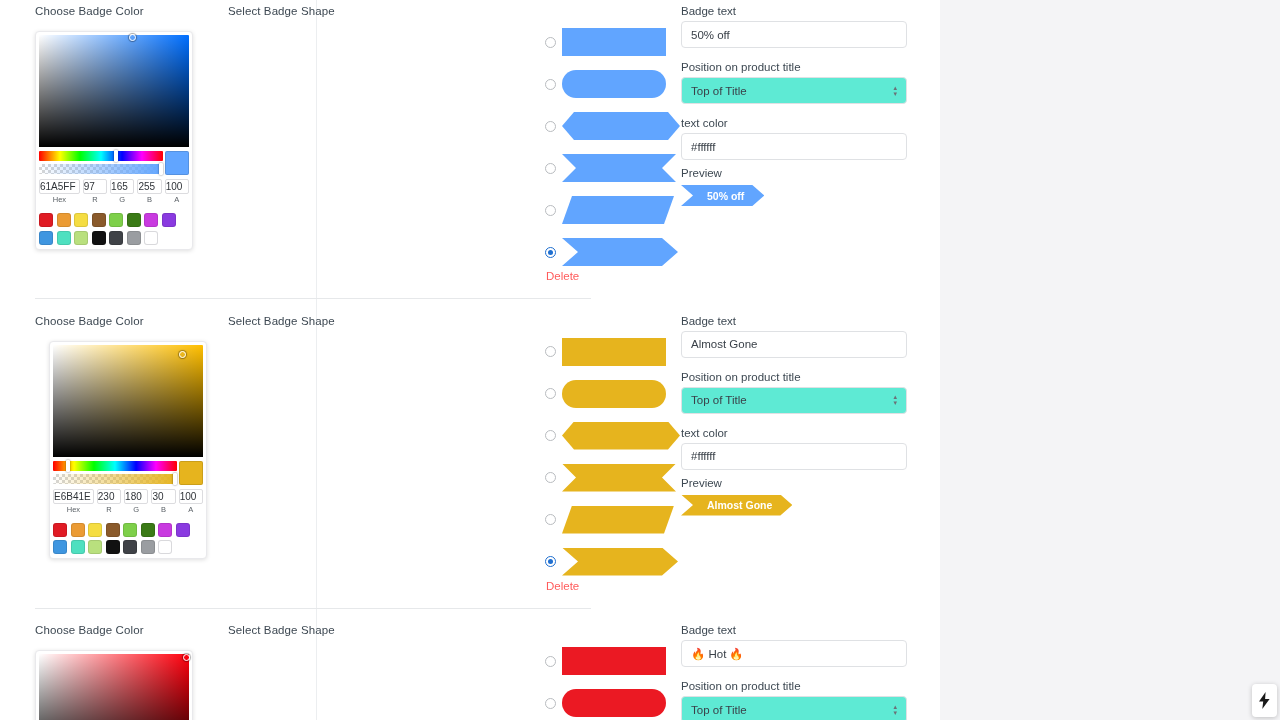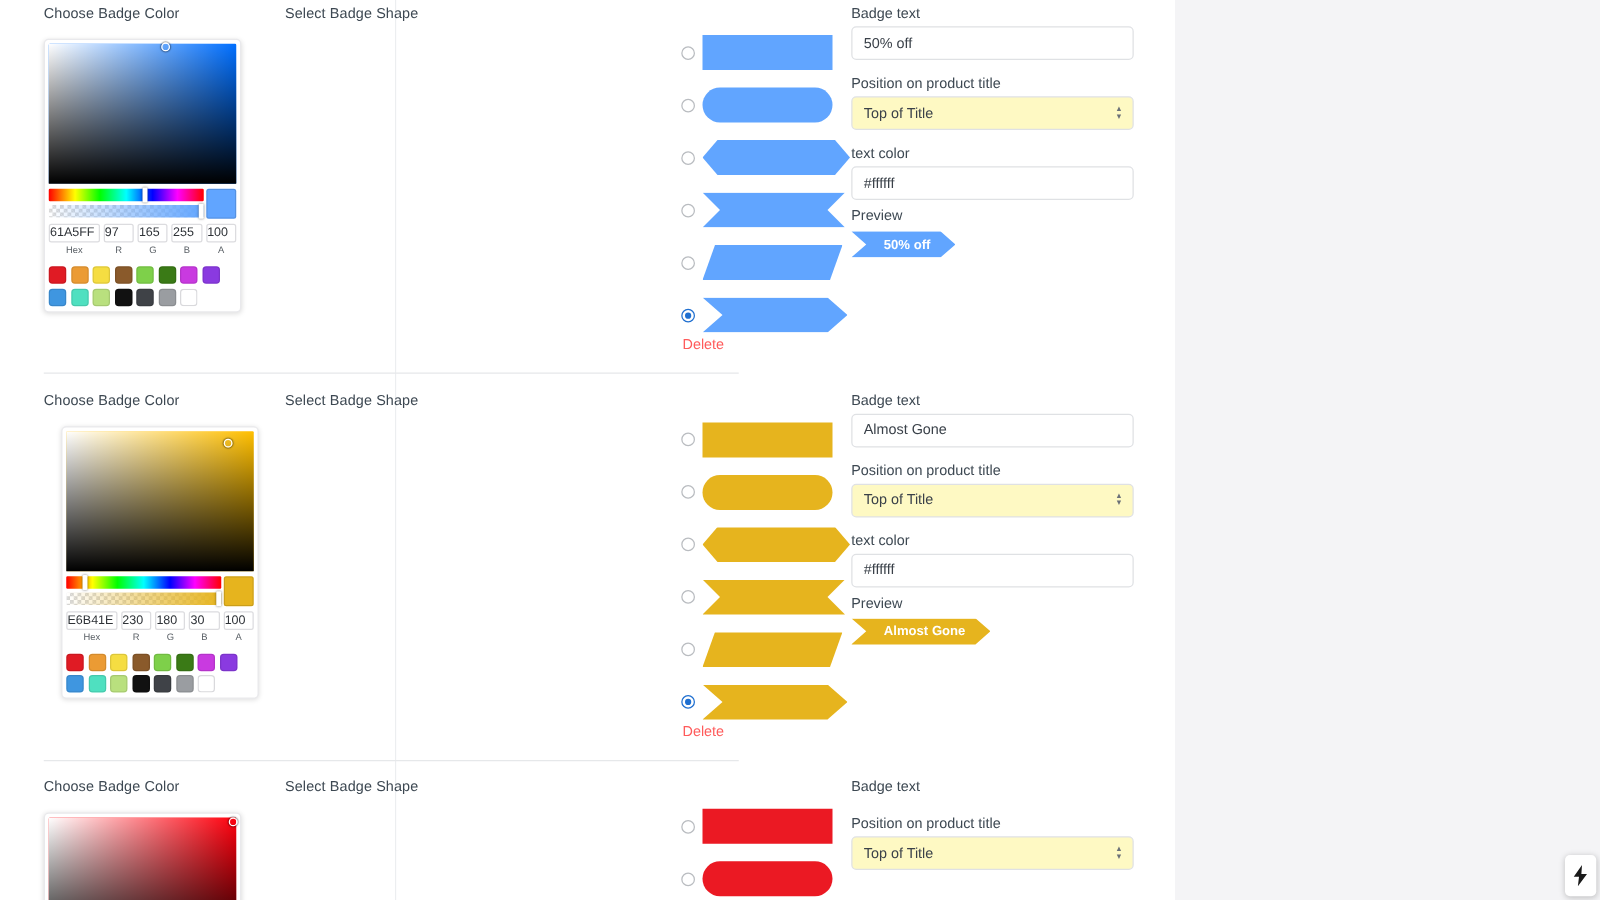--- a/index.html
+++ b/index.html
@@ -135,21 +135,21 @@
   .f-input {
     width: 226px; height: 27px;
     border: 1px solid #dfe1e4; border-radius: 4px;
     background: #fff; padding: 0 9px;
     font-size: 11.5px; color: #3a4149;
     font-family: "Liberation Sans", sans-serif;
     outline: none;
   }
   .f-select {
     position: relative; width: 226px; height: 27px;
-    border: 1px solid #dfe1e4; border-radius: 4px; background: #fef9c3;
+    border: 1px solid #dfe1e4; border-radius: 4px; background: #5eead4;
     display: flex; align-items: center; padding: 0 9px;
     font-size: 11.5px; color: #3a4149; cursor: pointer;
   }
   .f-select .chev {
     position: absolute; right: 9px; top: 0; height: 100%;
     display: flex; flex-direction: column; justify-content: center;
     align-items: center; font-size: 7px; color: #6b7178; line-height: 6px;
   }
   .gap { height: 13px; }
 
@@ -400,21 +400,21 @@
             </div>
           </div>
           <div class="shape-row" style="top: 28px;">
             <div class="radio"></div>
             <div class="shape sh-rect" style="background: rgb(235, 25, 35);"></div>
           </div>
           <div class="shape-row" style="top: 70px;">
             <div class="radio"></div>
             <div class="shape sh-pill" style="background: rgb(235, 25, 35);"></div>
           </div>
-          <div class="form-col" style="top: 5px;"><div class="f-label">Badge text</div><div class="gap"></div><div class="f-label">Position on product title</div><div class="f-select">
+          <div class="form-col" style="top: 5px;"><div class="f-label">Badge text</div><input class="f-input" type="text" readonly="" value="🔥 Hot 🔥" style=""><div class="gap"></div><div class="f-label">Position on product title</div><div class="f-select">
               <span>Top of Title</span>
               <span class="chev">
                 <span>▴</span>
                 <span>▾</span>
               </span>
             </div></div>
         </div>
       </div>
     </div>
 

